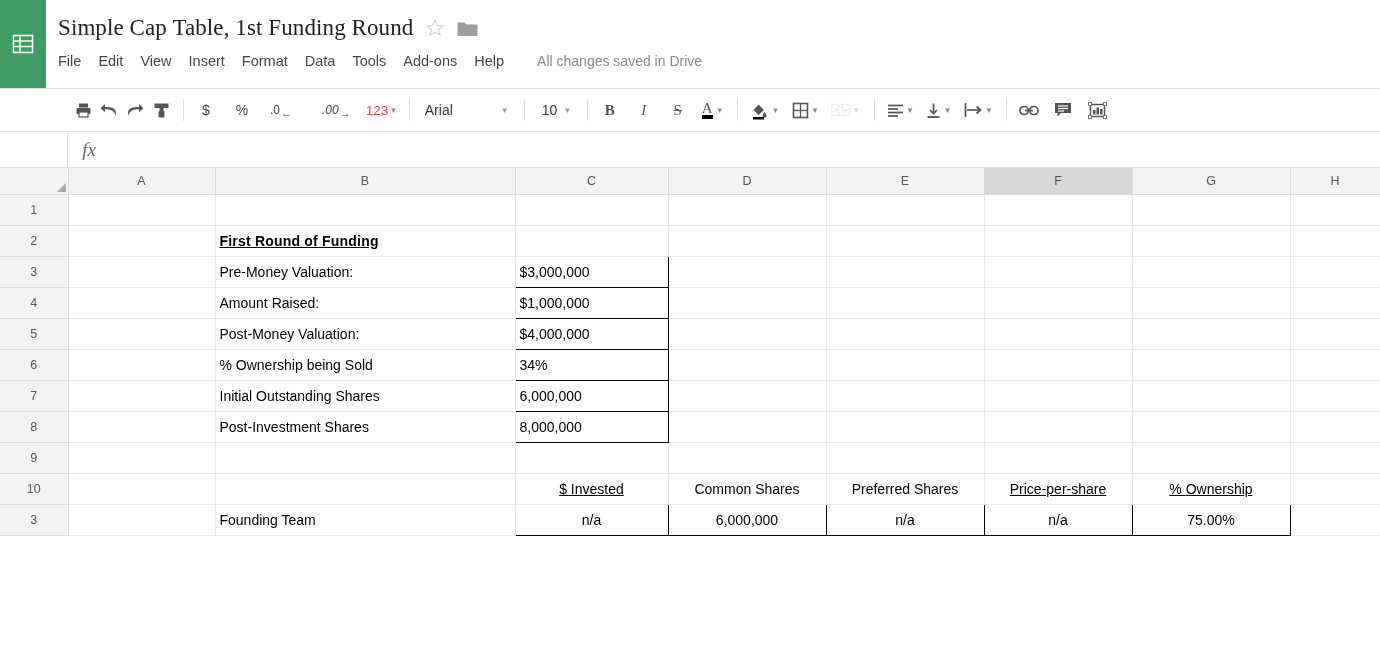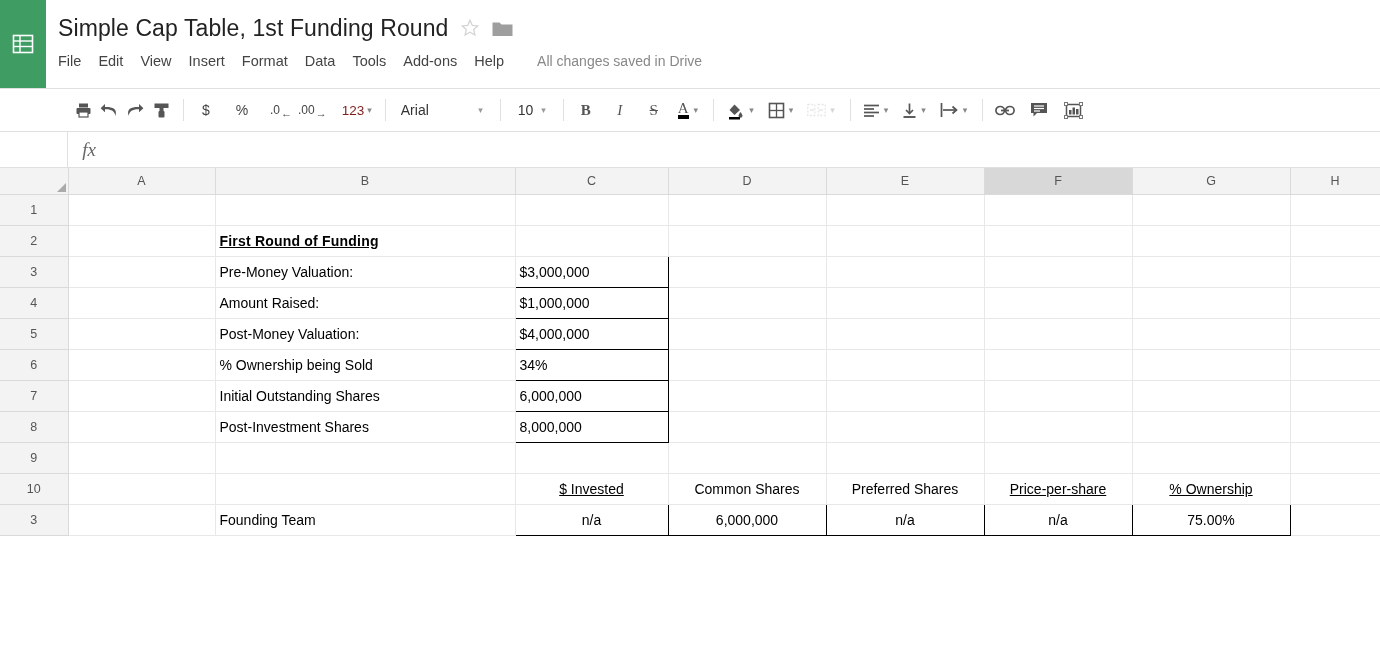--- a/index.html
+++ b/index.html
@@ -16,21 +16,21 @@
   .logo-block {
     width: 46px; height: 88px; background: #3f9c63;
     display: flex; align-items: center; justify-content: center; flex: 0 0 46px;
   }
   .logo-grid { width: 24px; height: 24px; }
 
   .title-area { padding-left: 12px; padding-top: 10px; flex: 1; }
   .doc-title-row { display: flex; align-items: center; gap: 12px; height: 36px; }
   .doc-title {
     font-size: 23px; color: #222; font-weight: 400; letter-spacing: .1px;
-    white-space: nowrap; line-height: 28px;
+    white-space: nowrap; line-height: 28px; font-family: Liberation Serif, serif;
   }
   .star-icon { width: 20px; height: 20px; display: inline-block; }
   .folder-icon { width: 21px; height: 17px; display: inline-block; }
 
   .menubar { display: flex; align-items: center; gap: 0; height: 26px; margin-top: 2px; }
   .menu-item {
     font-size: 14.5px; color: #444; padding: 2px 9px 2px 0; margin-right: 8px;
     white-space: nowrap; cursor: pointer; line-height: 18px;
   }
   .save-status {
@@ -211,26 +211,26 @@
 
   <div class="sep"></div>
 
   <div class="tb-group">
     <div class="tb-btn tb-text">$</div>
     <div class="tb-btn tb-text" style="margin-left:10px;">%</div>
     <div class="tb-btn" style="margin-left:12px;">
       <span style="font-size:12px;color:#444;">.0</span>
       <span style="font-size:11px;color:#444;margin-left:1px;margin-top:5px;">←</span>
     </div>
-    <div class="tb-btn" style="margin-left:0;">
+    <div class="tb-btn" style="margin-left:24px;font-style:italic;">
       <span style="font-size:12px;color:#444;">.00</span>
       <span style="font-size:11px;color:#444;margin-left:1px;margin-top:5px;">→</span>
     </div>
     <div class="tb-dd" style="margin-left:8px;">
-      <span style="font-size:13.5px;color:#7f1d1d;">123</span>
+      <span style="font-size:13.5px;color:#ef4444;">123</span>
       <span class="caret">▾</span>
     </div>
   </div>
 
   <div class="sep"></div>
 
   <div class="tb-dd font-name">
     <span>Arial</span>
     <span class="dd-caret">▾</span>
   </div>

